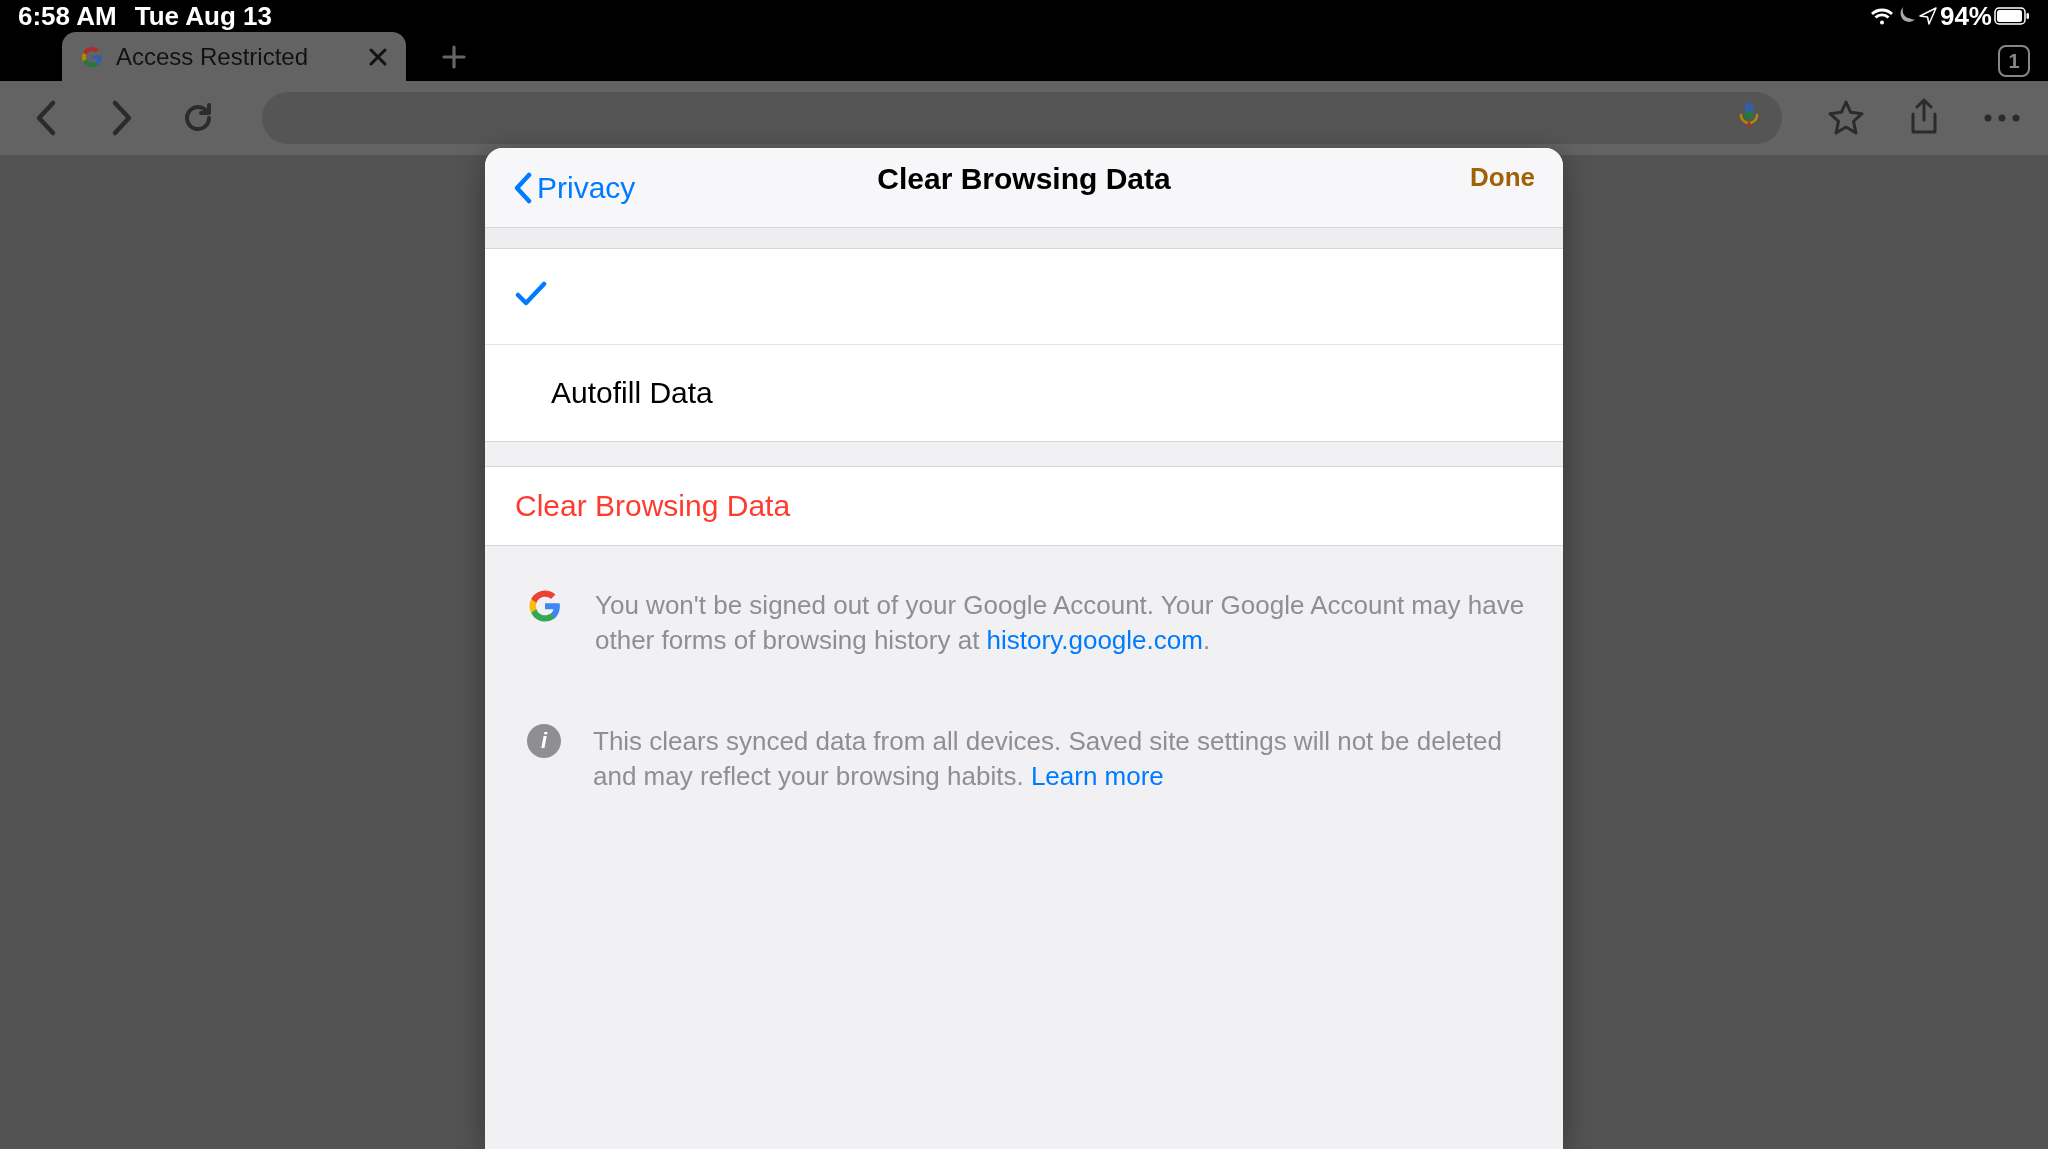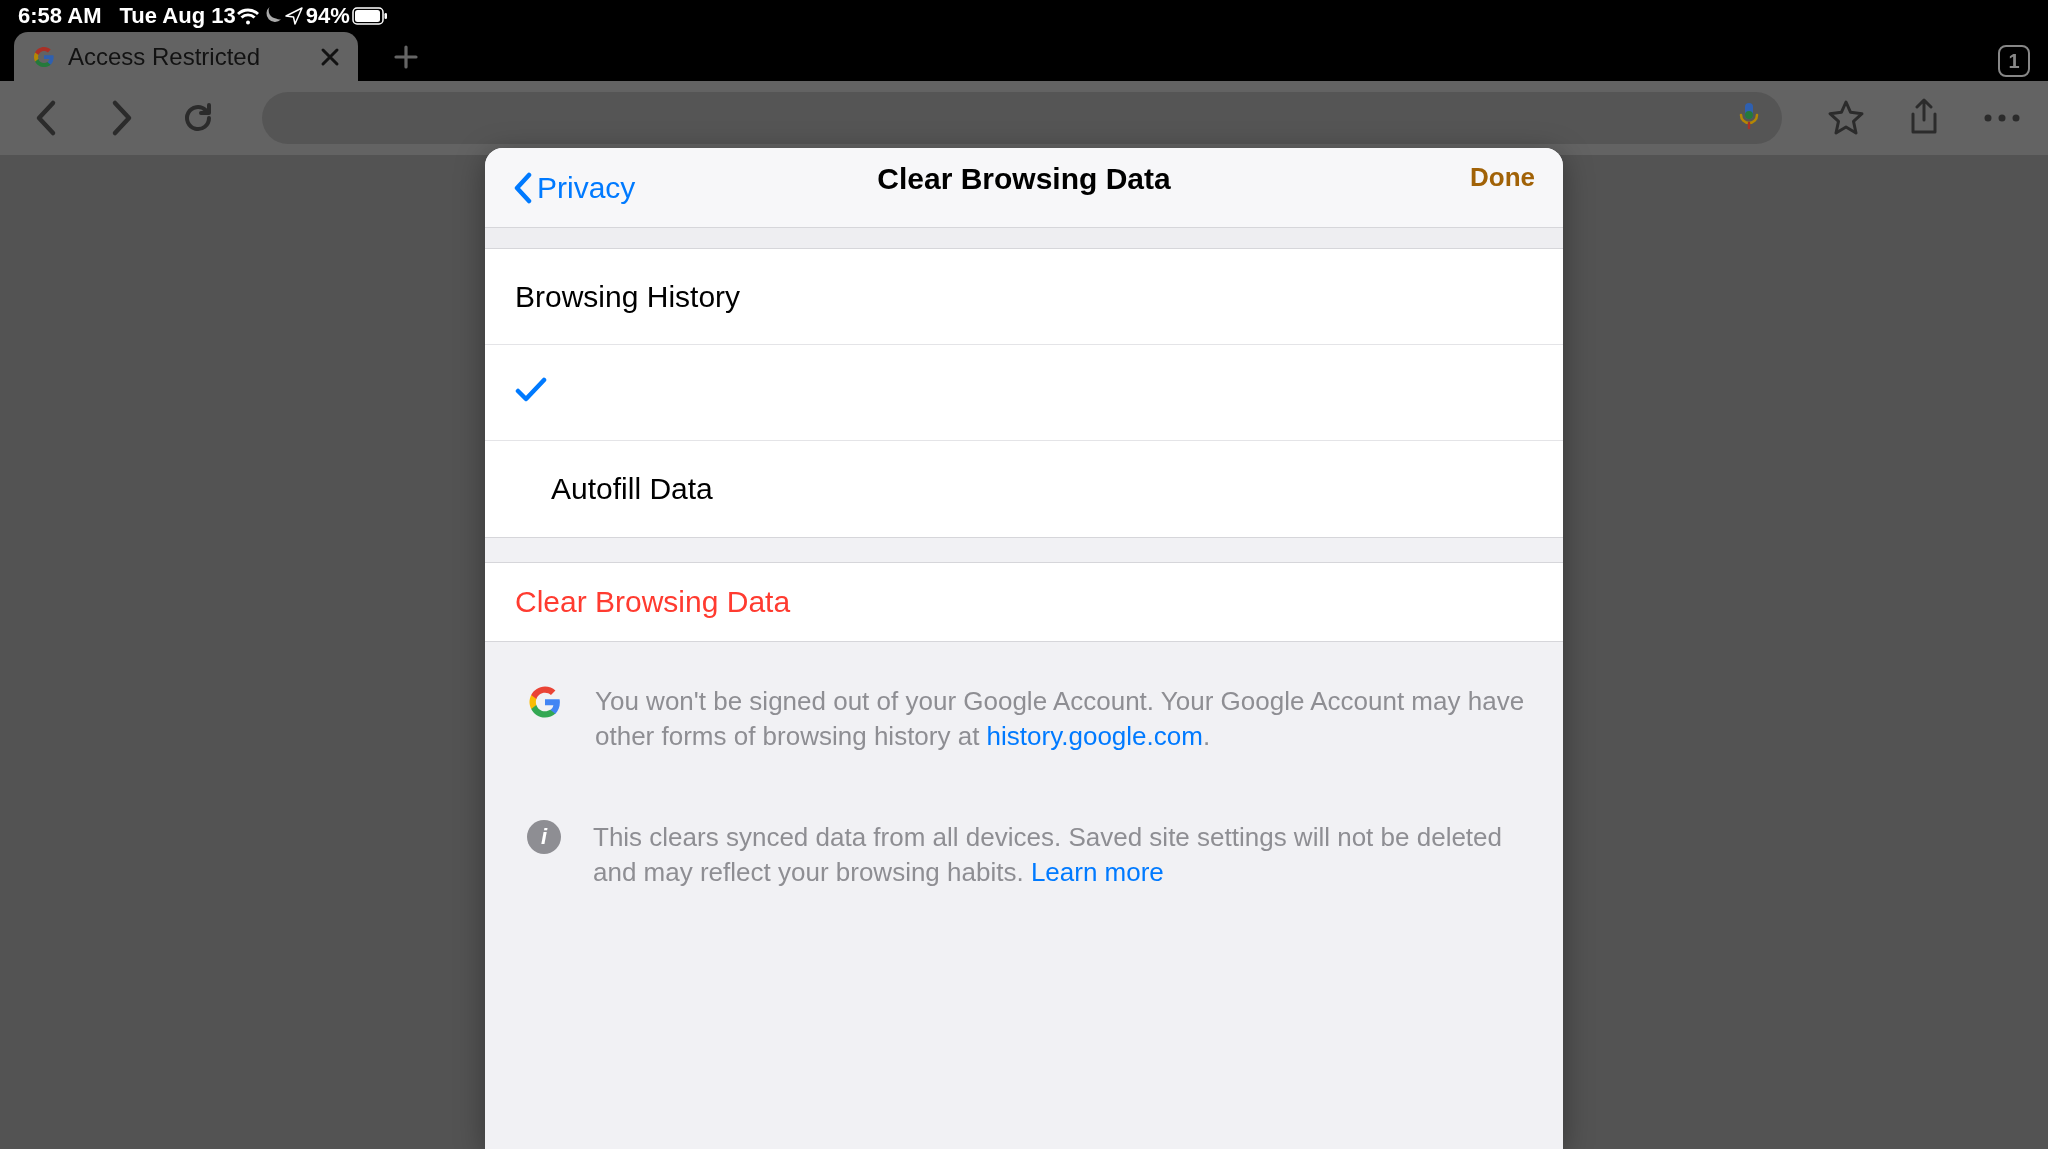--- a/index.html
+++ b/index.html
@@ -4,23 +4,24 @@
 <style>
 * { margin: 0; padding: 0; box-sizing: border-box; font-family: -apple-system, "Helvetica Neue", Helvetica, Arial, sans-serif; }
 html, body { width: 2048px; height: 1149px; overflow: hidden; background: #000; }
 
 
 .status-bar {
   height: 32px;
   background: #000;
   color: #fff;
   display: flex;
+  justify-content: space-between;
   align-items: center;
   padding: 0 18px;
-  font-size: 22px;
+  font-size: 26px;
   font-weight: 600;
 }
 .status-left { display: flex; gap: 18px; }
 .status-right { display: flex; gap: 2px; align-items: center; }
 .status-right svg { display: block; }
 
 
 .tab-strip {
   height: 49px;
   background: #000;
@@ -31,20 +32,21 @@
 }
 .tab {
   height: 49px;
   width: 344px;
   background: #8a8a8a;
   border-radius: 14px 14px 0 0;
   display: flex;
   align-items: center;
   padding: 0 14px 0 18px;
   margin-right: 6px;
+  margin-left: 48px;
 }
 .tab-favicon {
   width: 24px; height: 24px;
   display: flex; align-items: center; justify-content: center;
   margin-right: 12px;
 }
 .tab-title { font-size: 24px; font-weight: 500; color: #1a1a1a; flex: 1; white-space: nowrap; overflow: hidden; text-overflow: ellipsis; }
 .tab-close { width: 28px; height: 28px; display: flex; align-items: center; justify-content: center; cursor: pointer; }
 .new-tab {
   width: 44px; height: 44px;
@@ -319,23 +321,20 @@
       <span>Privacy</span>
     </div>
     <div class="header-title">Clear Browsing Data</div>
     <div class="header-done">Done</div>
   </div>
 
   <div class="section-gap"></div>
 
   <div class="option-group">
     <div class="option-row">
-      <span class="label">Browsing History</span>
-    </div>
-    <div class="option-row">
       <span class="check">
         <svg width="32" height="26" viewBox="0 0 32 26">
             <path d="M3 14l8 8L29 3" fill="none" stroke="#007aff" stroke-width="4.5" stroke-linecap="round" stroke-linejoin="round"></path>
           </svg>
       </span>
     </div>
     <div class="option-row">
       <span class="label">Autofill Data</span>
     </div>
   </div>

